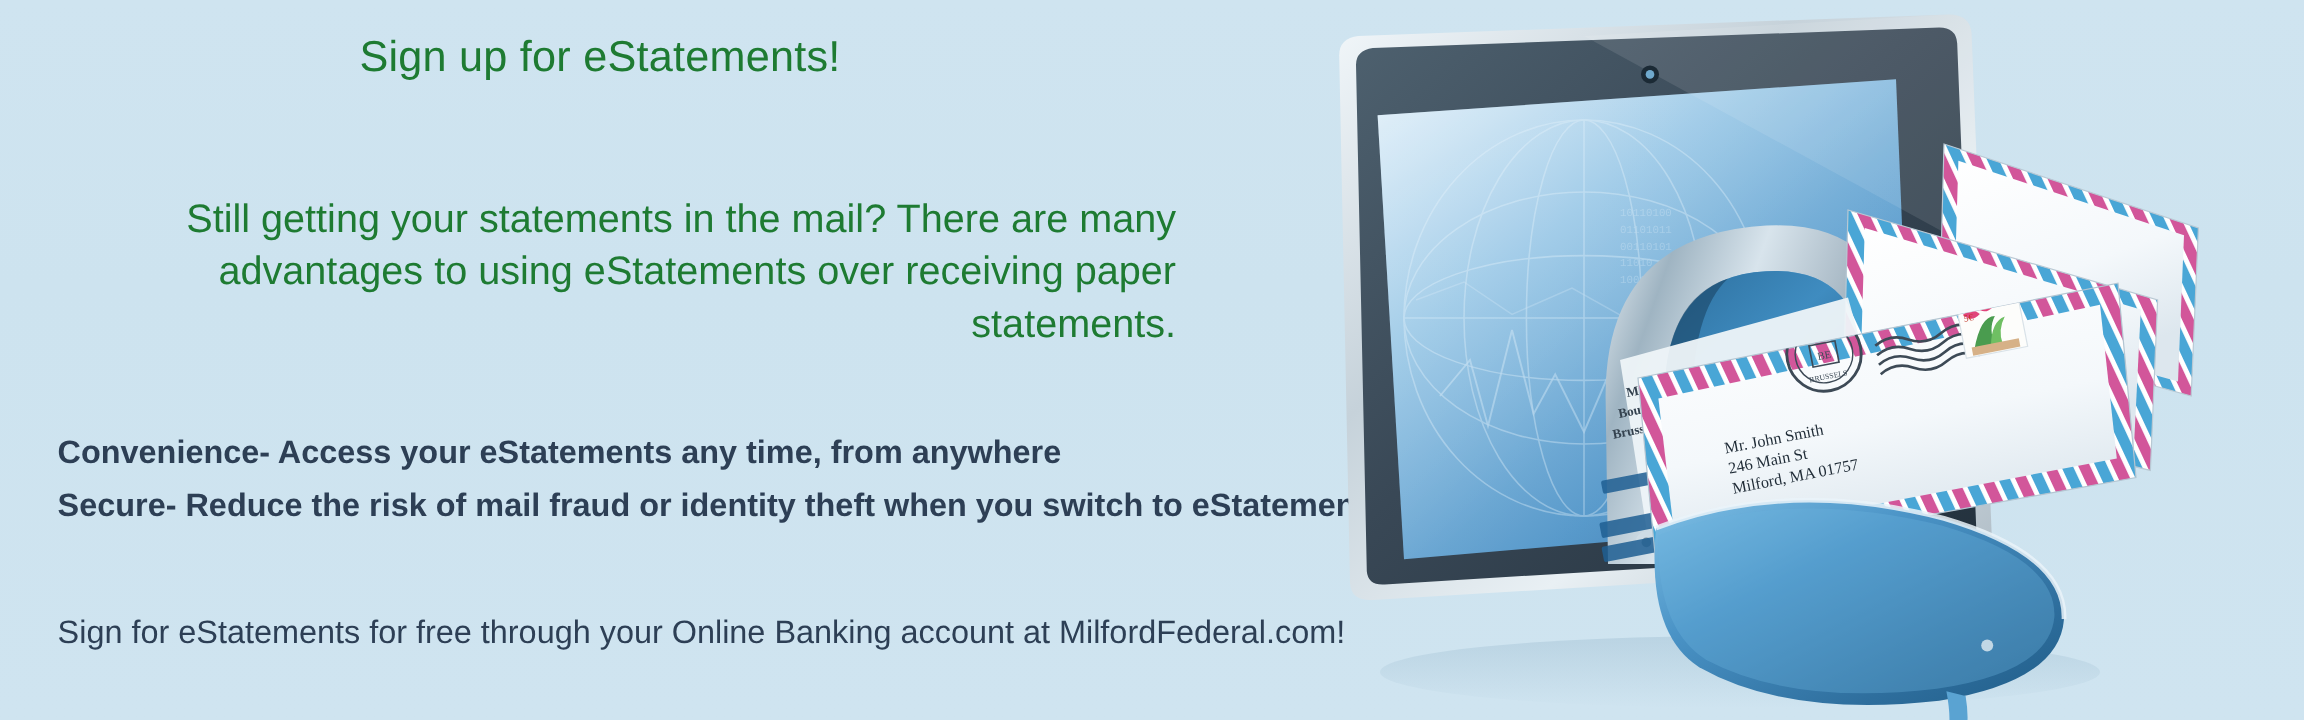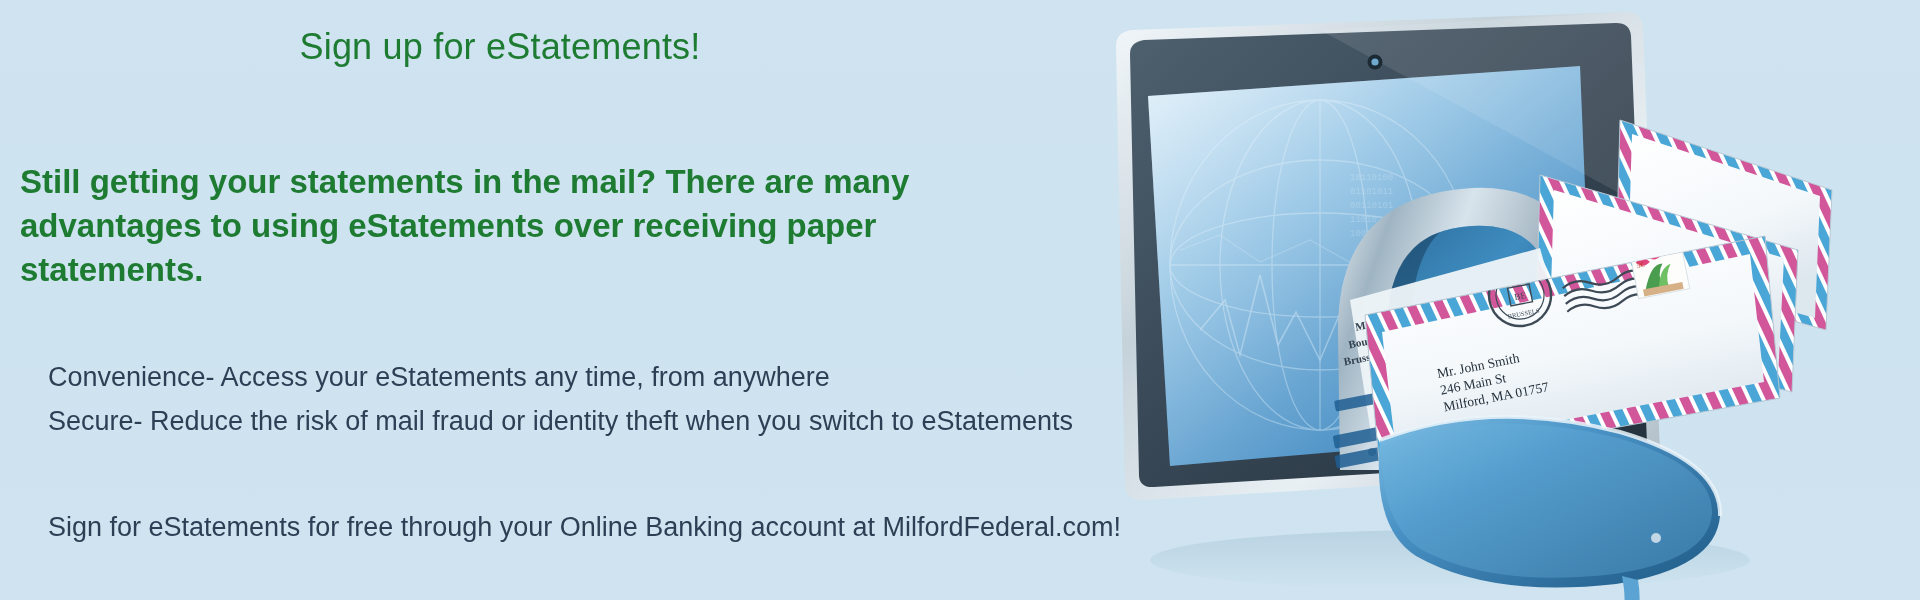--- a/index.html
+++ b/index.html
@@ -22,32 +22,32 @@
     position:absolute;top:26px;left:0;width:1000px;
     text-align:center;
     color:#1e7b32;
     font-size:36px;
     font-weight:400;
     letter-spacing:0.2px;
     white-space:nowrap;
   }
   #subhead{
     position:absolute;top:160px;left:20px;width:960px;
-    text-align:left;
+    text-align:right;
     color:#1e7b32;
     font-size:33px;
-    font-weight:700;
+    font-weight:400;
     line-height:44px;
   }
   #benefits{
     position:absolute;top:355px;left:48px;width:980px;
     color:#2d3f55;
     font-size:27px;
     line-height:44px;
-    font-weight:400;
+    font-weight:700;
   }
   .benefit-line{white-space:nowrap;}
   #cta{
     position:absolute;top:512px;left:48px;width:1000px;
     color:#2d3f55;
     font-size:27px;
     font-weight:400;
     white-space:nowrap;
   }
 

